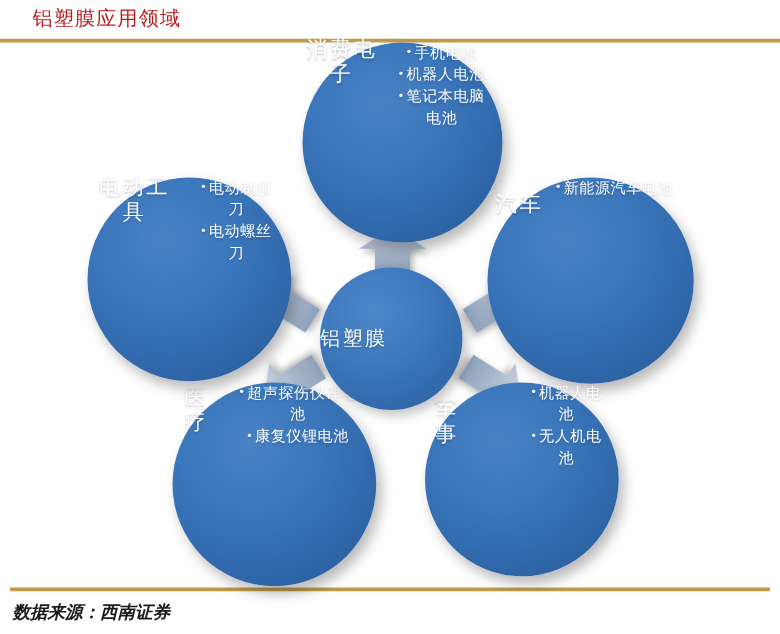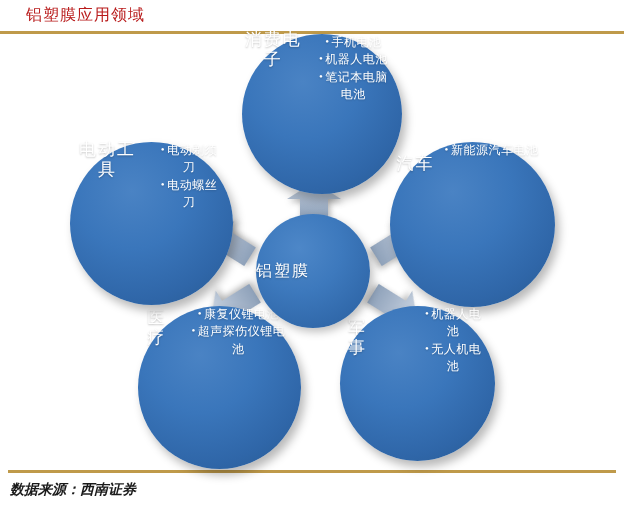--- a/index.html
+++ b/index.html
@@ -229,22 +229,22 @@
     <div class="node-title">军事</div>
     <div class="node-items">
       <div class="node-item">机器人电池</div>
       <div class="node-item">无人机电池</div>
     </div>
   </div>
 
   <div id="node-medical" class="node">
     <div class="node-title">医疗</div>
     <div class="node-items">
+      <div class="node-item">超声探伤仪锂电池</div>
       <div class="node-item">康复仪锂电池</div>
-      <div class="node-item">超声探伤仪锂电池</div>
     </div>
   </div>
 
   <div id="node-powertool" class="node">
     <div class="node-title">电动工具</div>
     <div class="node-items">
       <div class="node-item">电动剃须刀</div>
       <div class="node-item">电动螺丝刀</div>
     </div>
   </div>

